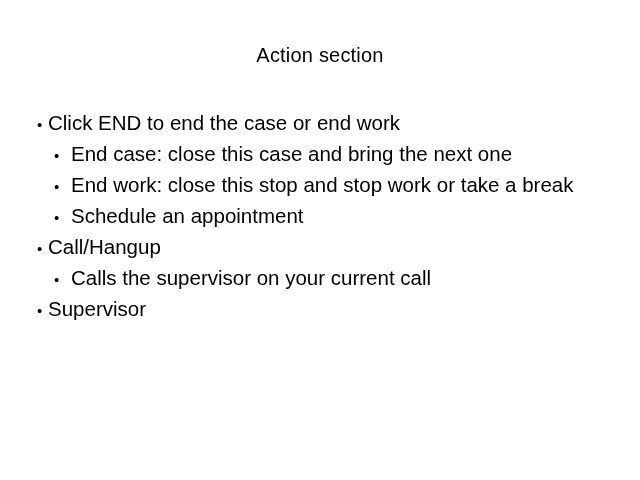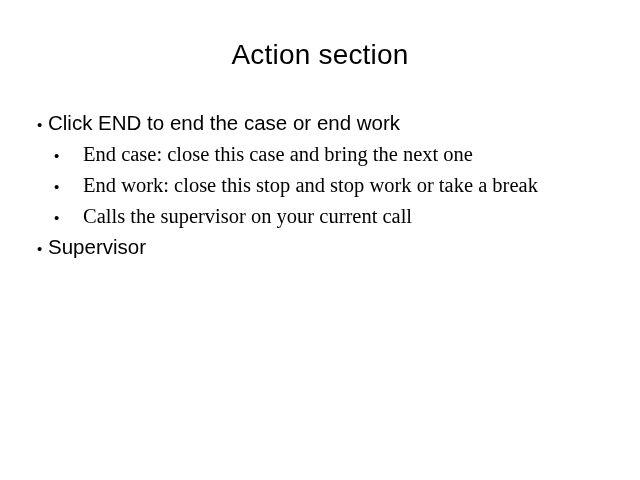--- a/index.html
+++ b/index.html
@@ -19,21 +19,21 @@
     width: 640px;
     height: 480px;
     box-sizing: border-box;
   }
   .slide-title {
     position: absolute;
     top: 38px;
     left: 0;
     width: 640px;
     text-align: center;
-    font-size: 28px;
+    font-size: 20px;
     line-height: 34px;
     font-weight: normal;
     letter-spacing: 0.2px;
   }
   .body-block {
     position: absolute;
     top: 108px;
     left: 34px;
     width: 596px;
   }
@@ -60,22 +60,21 @@
     vertical-align: baseline;
   }
   .bullet.level-2 .marker {
     width: 13px;
     margin-left: -13px;
   }
   .bullet .txt {
     display: inline;
   }
   .bullet.level-2 .txt {
-    margin-left: 16px;
-    font-family: Liberation Serif, serif;
+    margin-left: 4px;
   }
 </style>
 </head>
 <body>
 
 <div class="slide">
 
   <div class="slide-title">Action section</div>
 
   <div class="body-block">
@@ -86,21 +85,27 @@
 
     <div class="bullet level-2">
       <span class="marker">•</span><span class="txt">End case: close this case and bring the next one</span>
     </div>
 
     <div class="bullet level-2">
       <span class="marker">•</span><span class="txt">End work: close this stop and stop work or take a break</span>
     </div>
 
 
+    <div class="bullet level-2">
+      <span class="marker">•</span><span class="txt">Schedule an appointment</span>
+    </div>
 
+    <div class="bullet level-1">
+      <span class="marker">•</span><span class="txt">Call/Hangup</span>
+    </div>
 
     <div class="bullet level-2">
       <span class="marker">•</span><span class="txt">Calls the supervisor on your current call</span>
     </div>
 
     <div class="bullet level-1">
       <span class="marker">•</span><span class="txt">Supervisor</span>
     </div>
 
 

